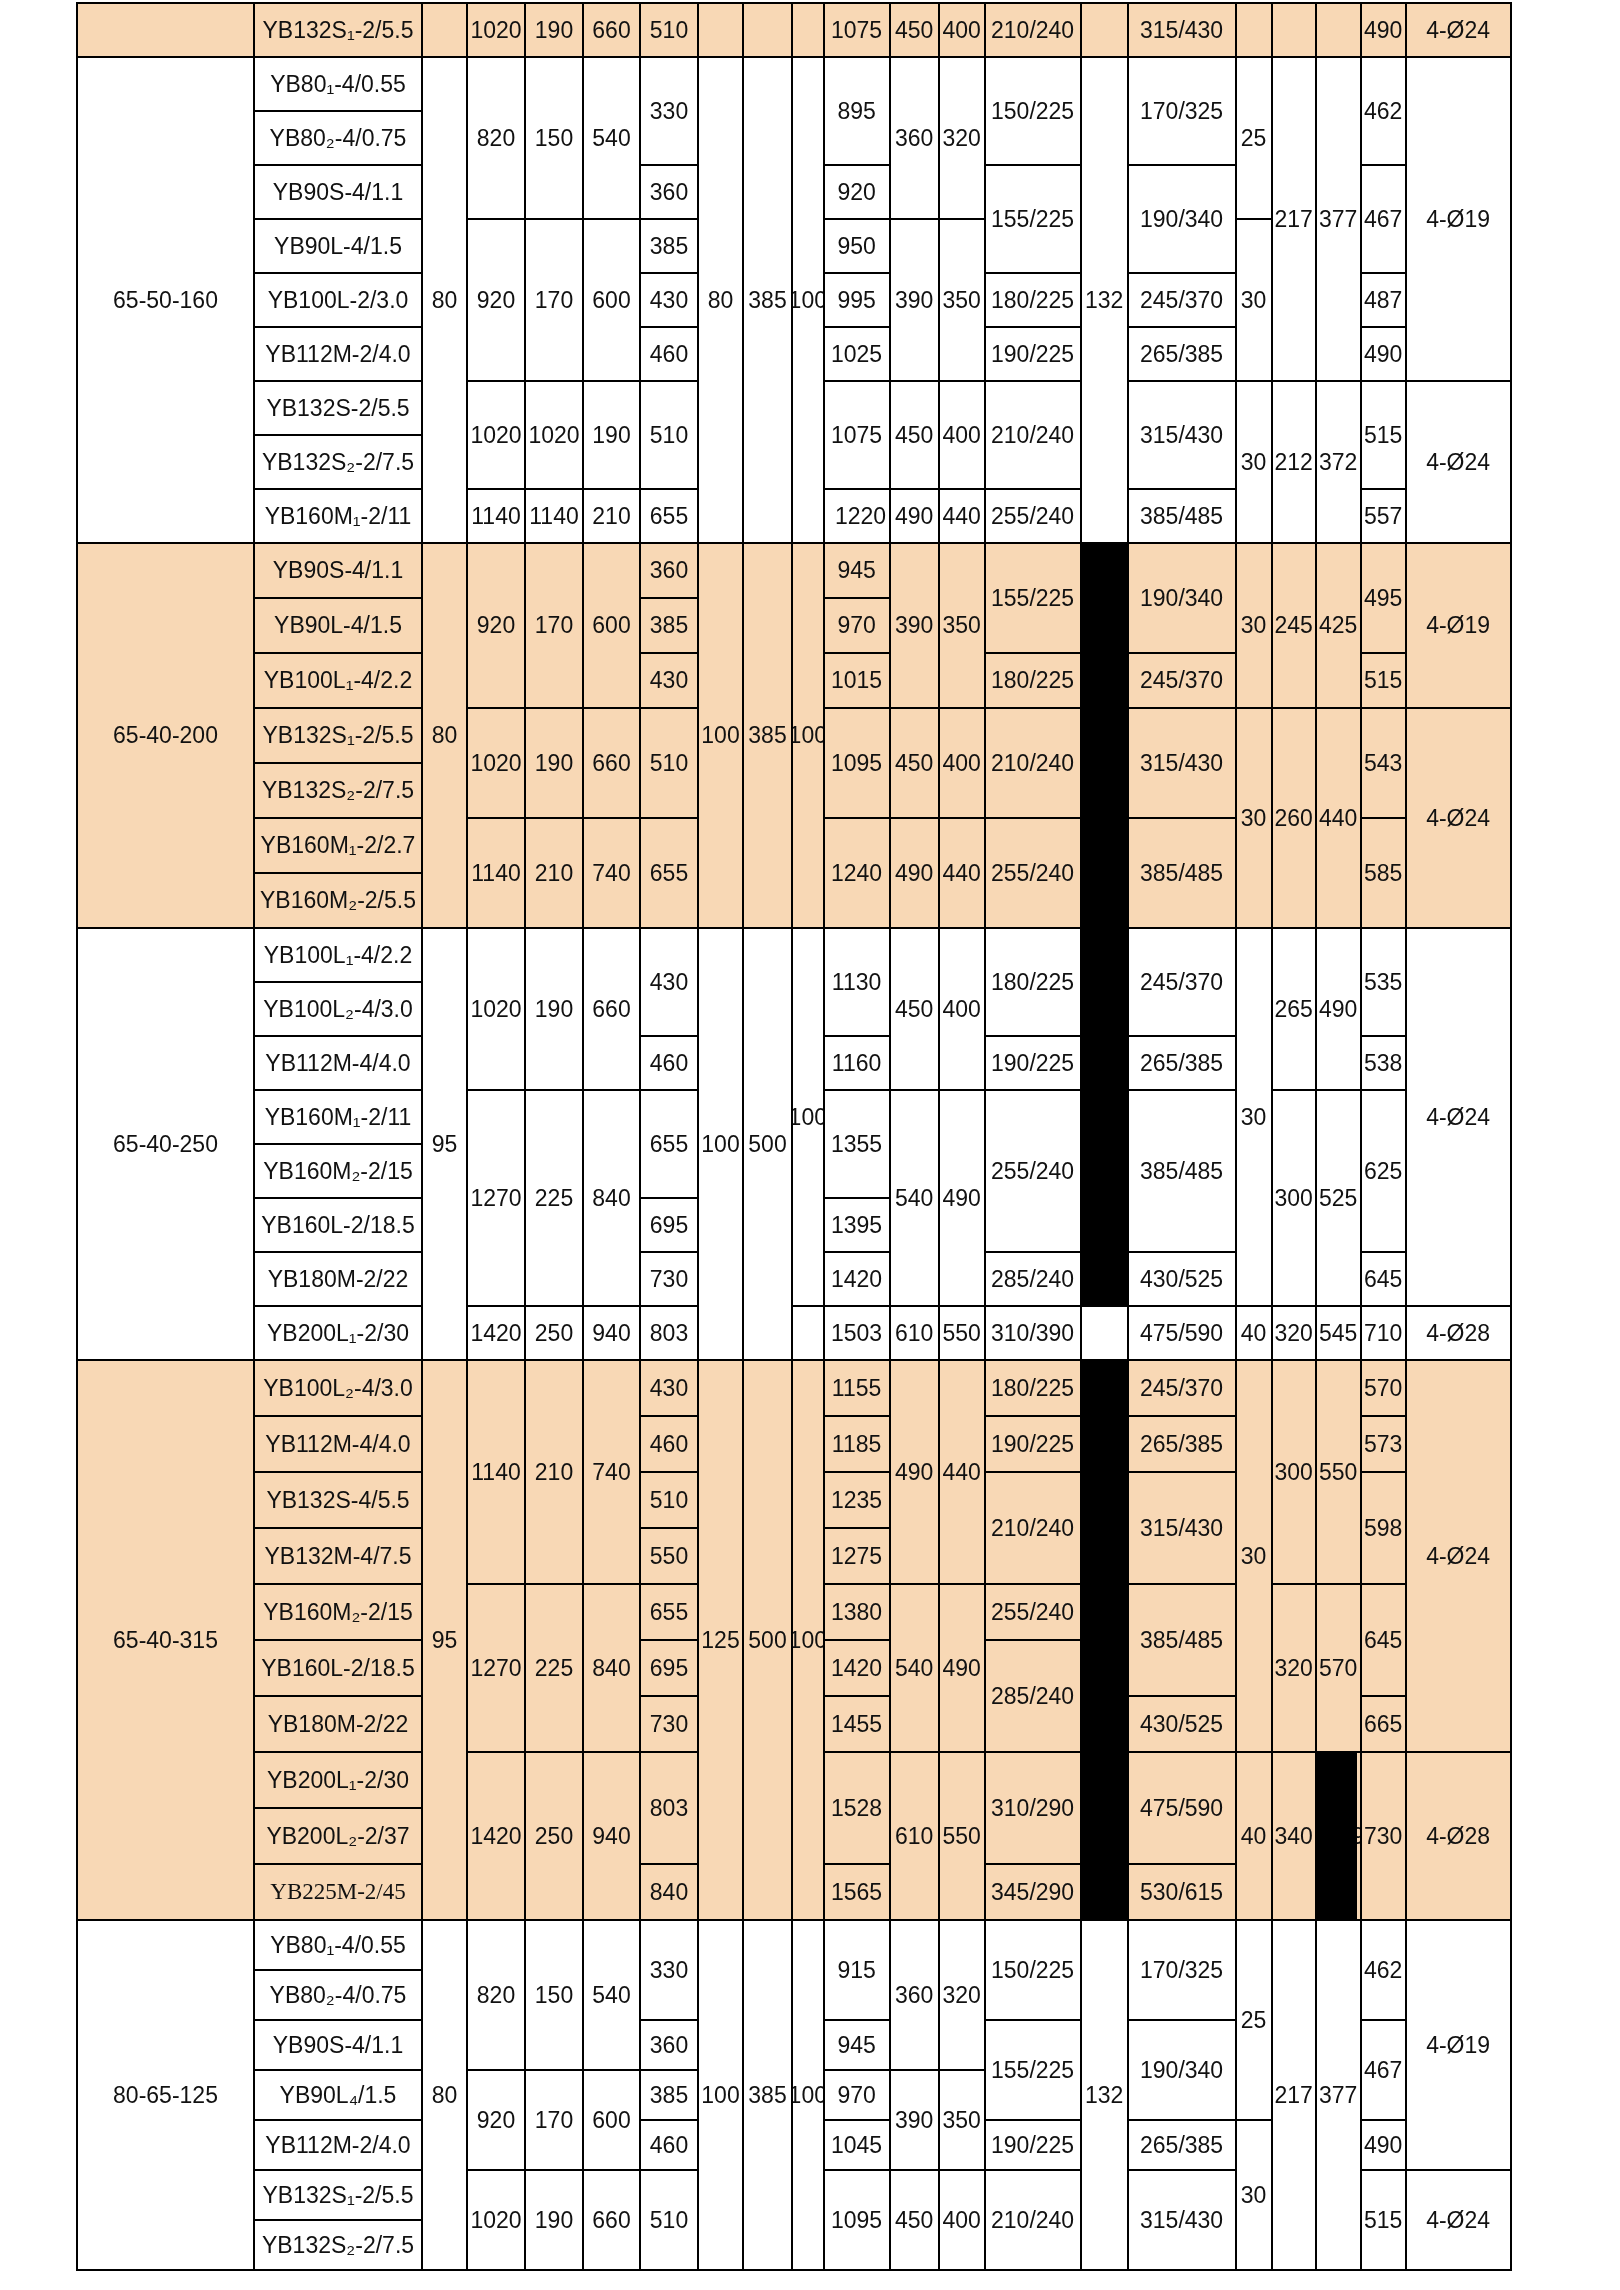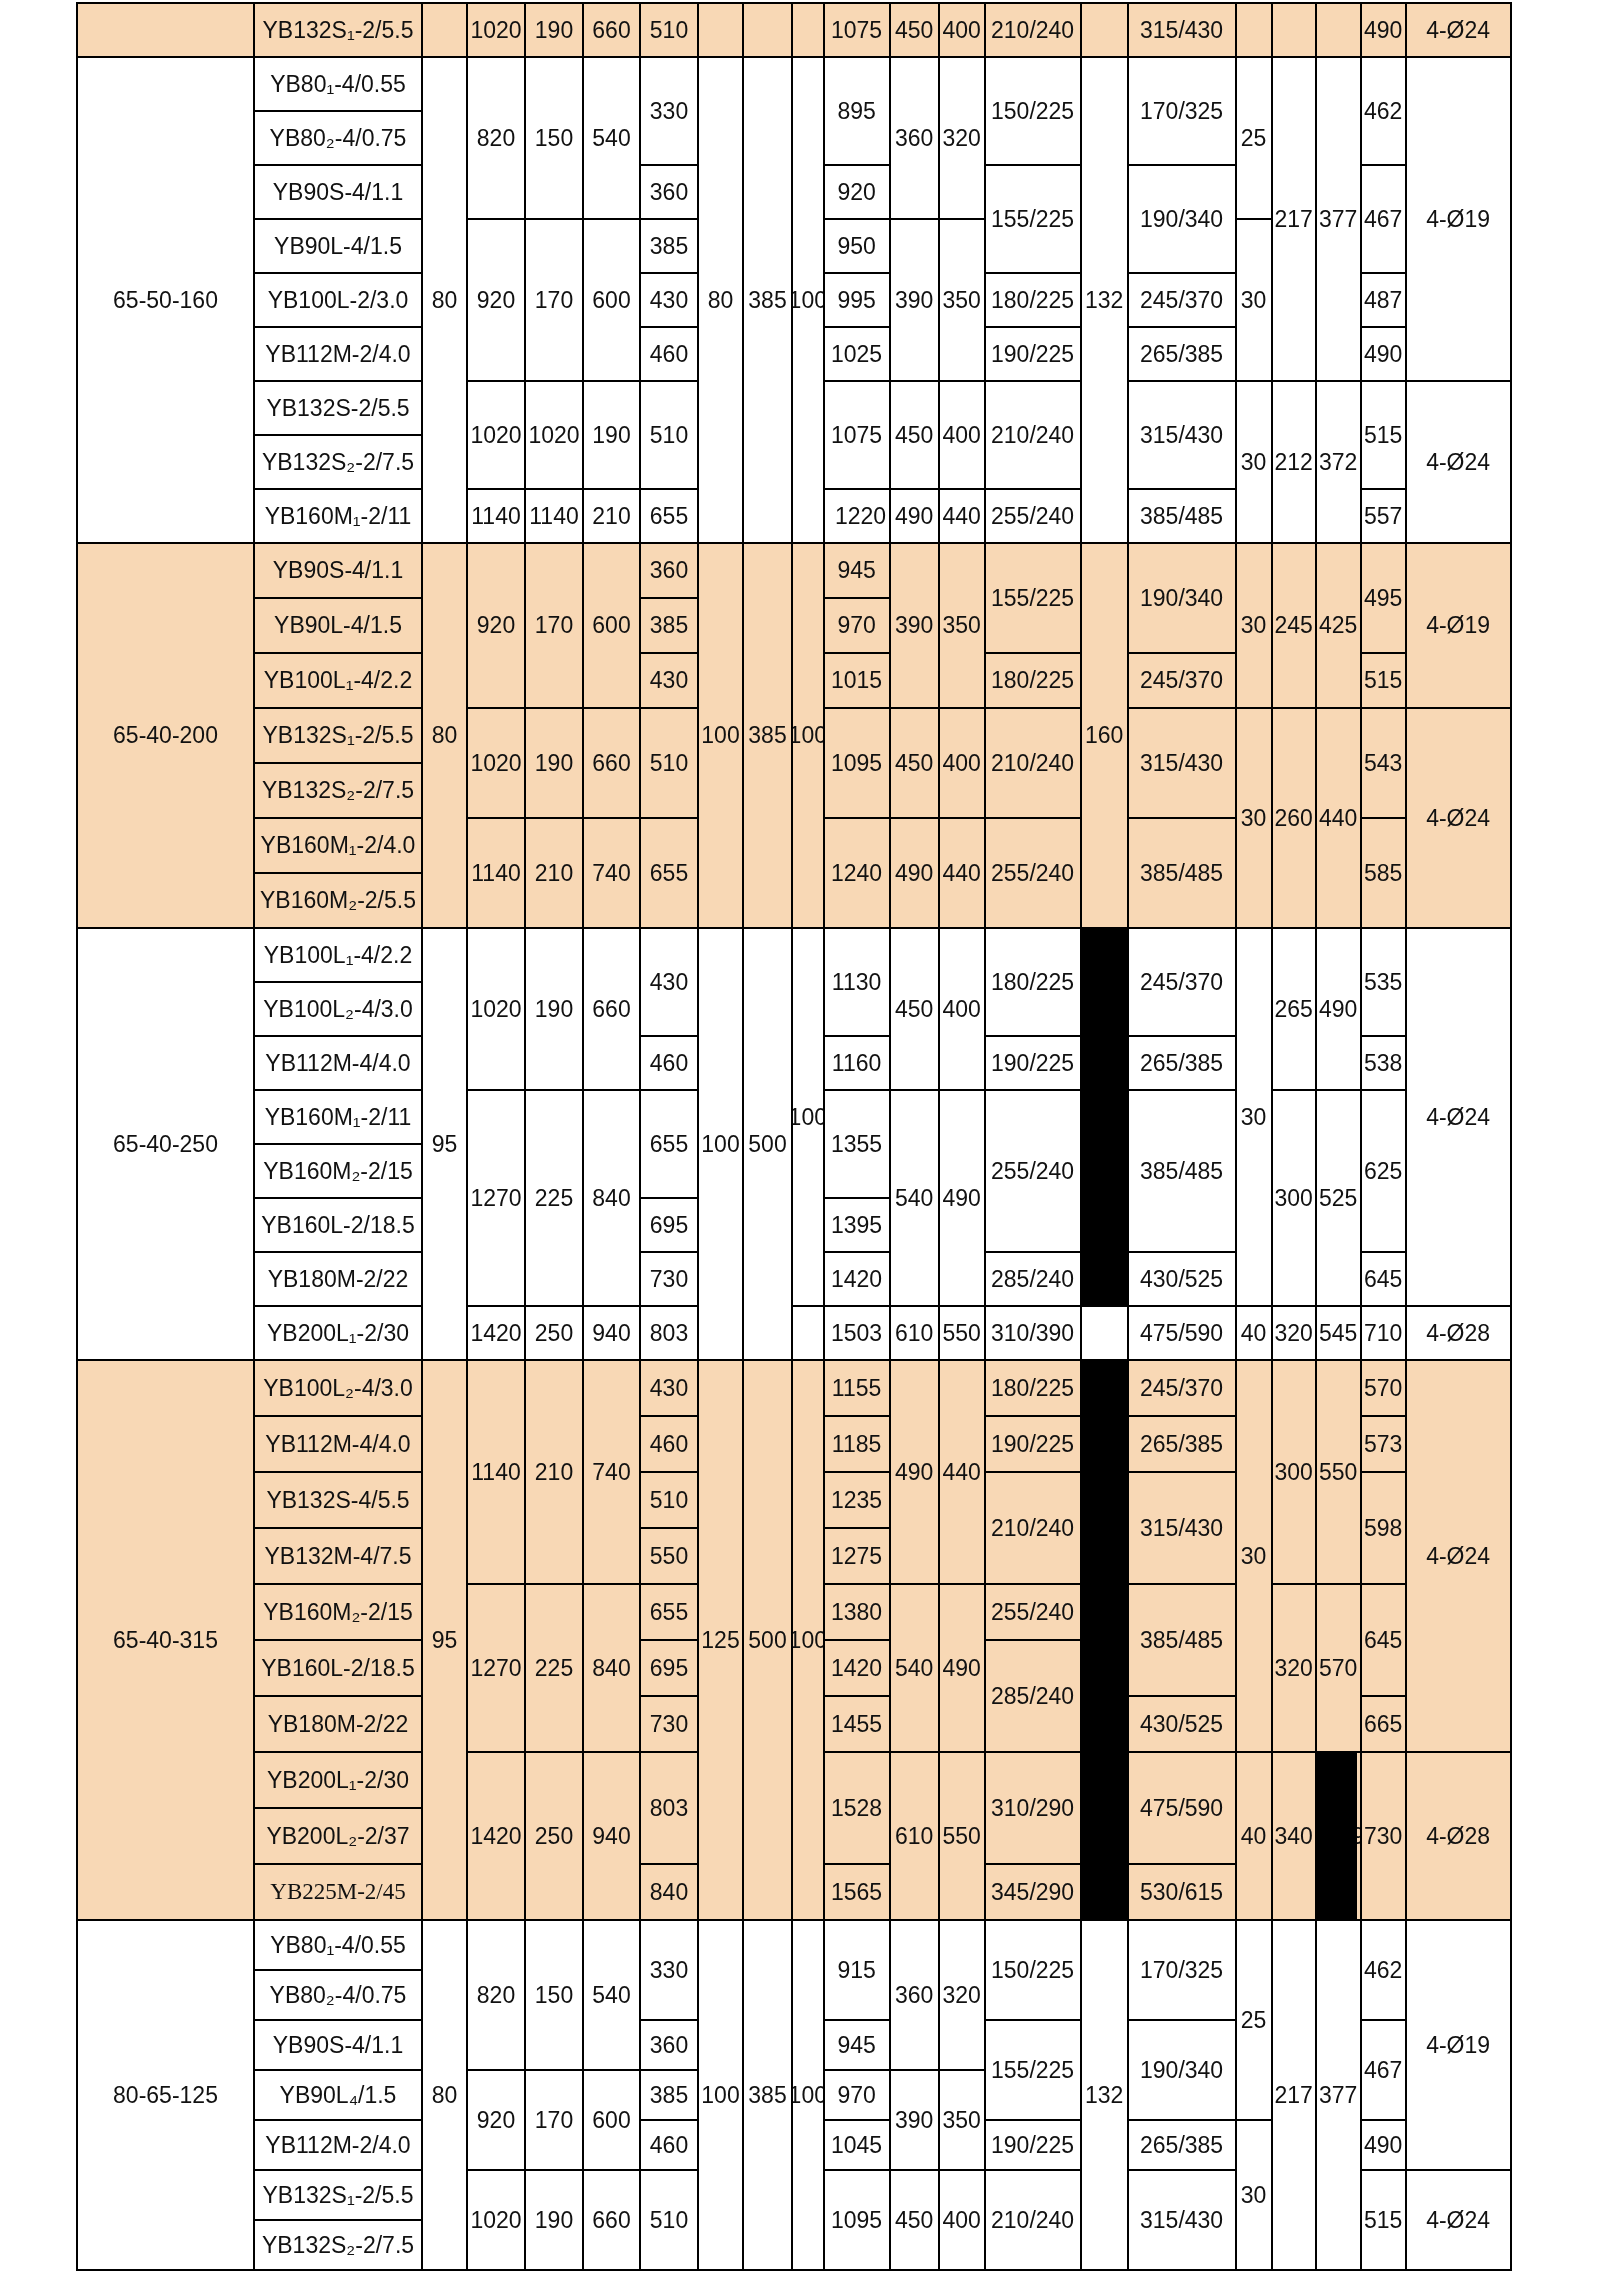--- a/index.html
+++ b/index.html
@@ -126,21 +126,21 @@
       <div class="cell white" style="grid-area: 8 / 20 / span 2 / span 1;">515</div>
       <div class="cell white" style="grid-area: 10 / 20 / span 1 / span 1;">557</div>
       <div class="cell white" style="grid-area: 2 / 21 / span 6 / span 1;">4-Ø19</div>
       <div class="cell white" style="grid-area: 8 / 21 / span 3 / span 1;">4-Ø24</div>
       <div class="cell peach" style="grid-area: 11 / 1 / span 7 / span 1;">65-40-200</div>
       <div class="cell peach" style="grid-area: 11 / 2 / span 1 / span 1;">YB90S-4/1.1</div>
       <div class="cell peach" style="grid-area: 12 / 2 / span 1 / span 1;">YB90L-4/1.5</div>
       <div class="cell peach" style="grid-area: 13 / 2 / span 1 / span 1;">YB100L₁-4/2.2</div>
       <div class="cell peach" style="grid-area: 14 / 2 / span 1 / span 1;">YB132S₁-2/5.5</div>
       <div class="cell peach" style="grid-area: 15 / 2 / span 1 / span 1;">YB132S₂-2/7.5</div>
-      <div class="cell peach" style="grid-area: 16 / 2 / span 1 / span 1;">YB160M₁-2/4.0</div>
+      <div class="cell peach" style="grid-area: 16 / 2 / span 1 / span 1;">YB160M₁-2/2.7</div>
       <div class="cell peach" style="grid-area: 17 / 2 / span 1 / span 1;">YB160M₂-2/5.5</div>
       <div class="cell peach" style="grid-area: 11 / 3 / span 7 / span 1;">80</div>
       <div class="cell peach" style="grid-area: 11 / 4 / span 3 / span 1;">920</div>
       <div class="cell peach" style="grid-area: 14 / 4 / span 2 / span 1;">1020</div>
       <div class="cell peach" style="grid-area: 16 / 4 / span 2 / span 1;">1140</div>
       <div class="cell peach" style="grid-area: 11 / 5 / span 3 / span 1;">170</div>
       <div class="cell peach" style="grid-area: 14 / 5 / span 2 / span 1;">190</div>
       <div class="cell peach" style="grid-area: 16 / 5 / span 2 / span 1;">210</div>
       <div class="cell peach" style="grid-area: 11 / 6 / span 3 / span 1;">600</div>
       <div class="cell peach" style="grid-area: 14 / 6 / span 2 / span 1;">660</div>
@@ -161,21 +161,20 @@
       <div class="cell peach" style="grid-area: 11 / 12 / span 3 / span 1;">390</div>
       <div class="cell peach" style="grid-area: 14 / 12 / span 2 / span 1;">450</div>
       <div class="cell peach" style="grid-area: 16 / 12 / span 2 / span 1;">490</div>
       <div class="cell peach" style="grid-area: 11 / 13 / span 3 / span 1;">350</div>
       <div class="cell peach" style="grid-area: 14 / 13 / span 2 / span 1;">400</div>
       <div class="cell peach" style="grid-area: 16 / 13 / span 2 / span 1;">440</div>
       <div class="cell peach" style="grid-area: 11 / 14 / span 2 / span 1;">155/225</div>
       <div class="cell peach" style="grid-area: 13 / 14 / span 1 / span 1;">180/225</div>
       <div class="cell peach" style="grid-area: 14 / 14 / span 2 / span 1;">210/240</div>
       <div class="cell peach" style="grid-area: 16 / 14 / span 2 / span 1;">255/240</div>
-      <div class="cell peach" style="grid-area: 11 / 15 / span 7 / span 1;">160</div>
       <div class="cell peach" style="grid-area: 11 / 16 / span 2 / span 1;">190/340</div>
       <div class="cell peach" style="grid-area: 13 / 16 / span 1 / span 1;">245/370</div>
       <div class="cell peach" style="grid-area: 14 / 16 / span 2 / span 1;">315/430</div>
       <div class="cell peach" style="grid-area: 16 / 16 / span 2 / span 1;">385/485</div>
       <div class="cell peach" style="grid-area: 11 / 17 / span 3 / span 1;">30</div>
       <div class="cell peach" style="grid-area: 14 / 17 / span 4 / span 1;">30</div>
       <div class="cell peach" style="grid-area: 11 / 18 / span 3 / span 1;">245</div>
       <div class="cell peach" style="grid-area: 14 / 18 / span 4 / span 1;">260</div>
       <div class="cell peach" style="grid-area: 11 / 19 / span 3 / span 1;">425</div>
       <div class="cell peach" style="grid-area: 14 / 19 / span 4 / span 1;">440</div>

